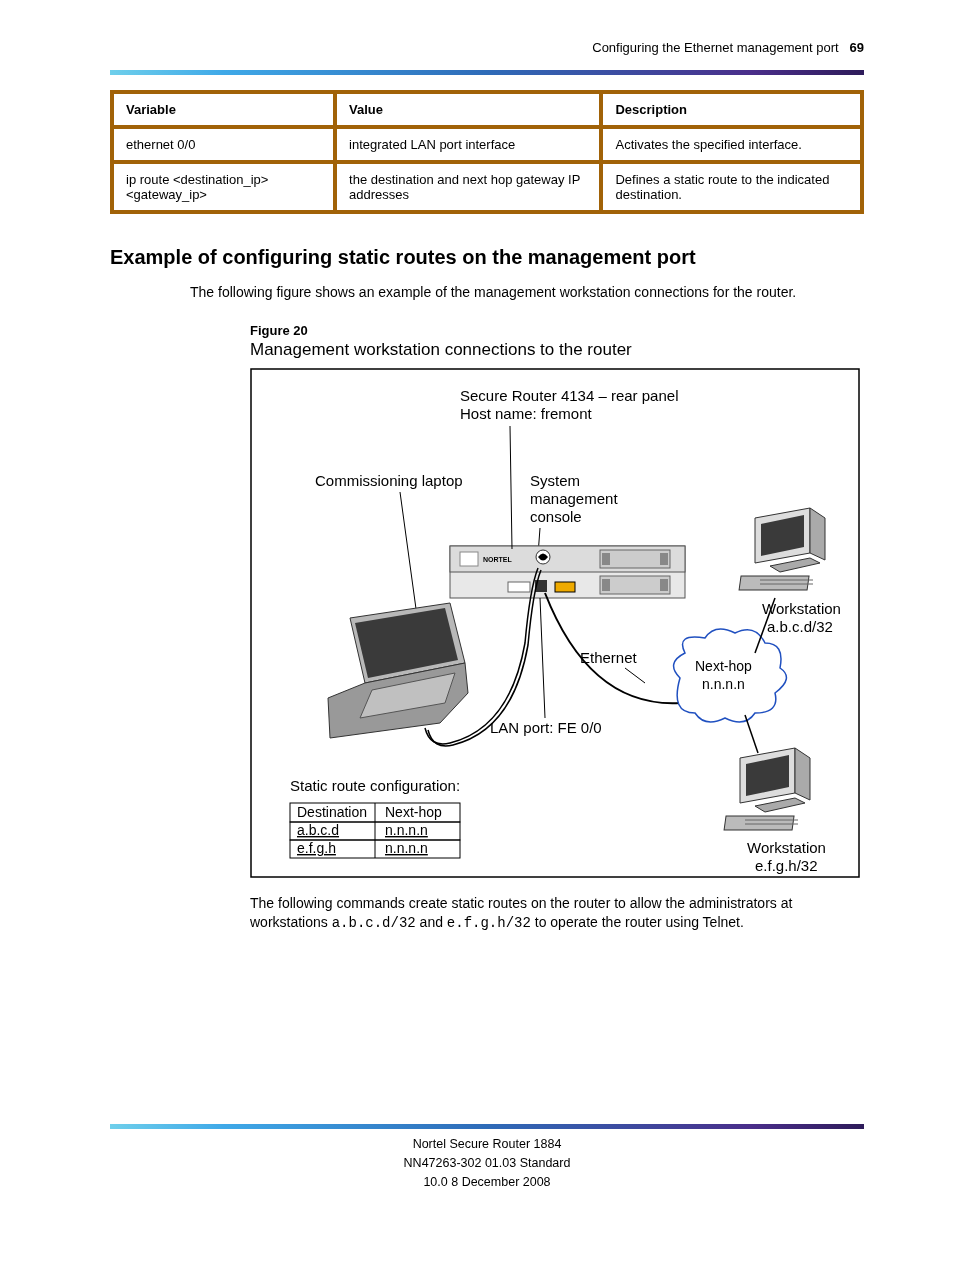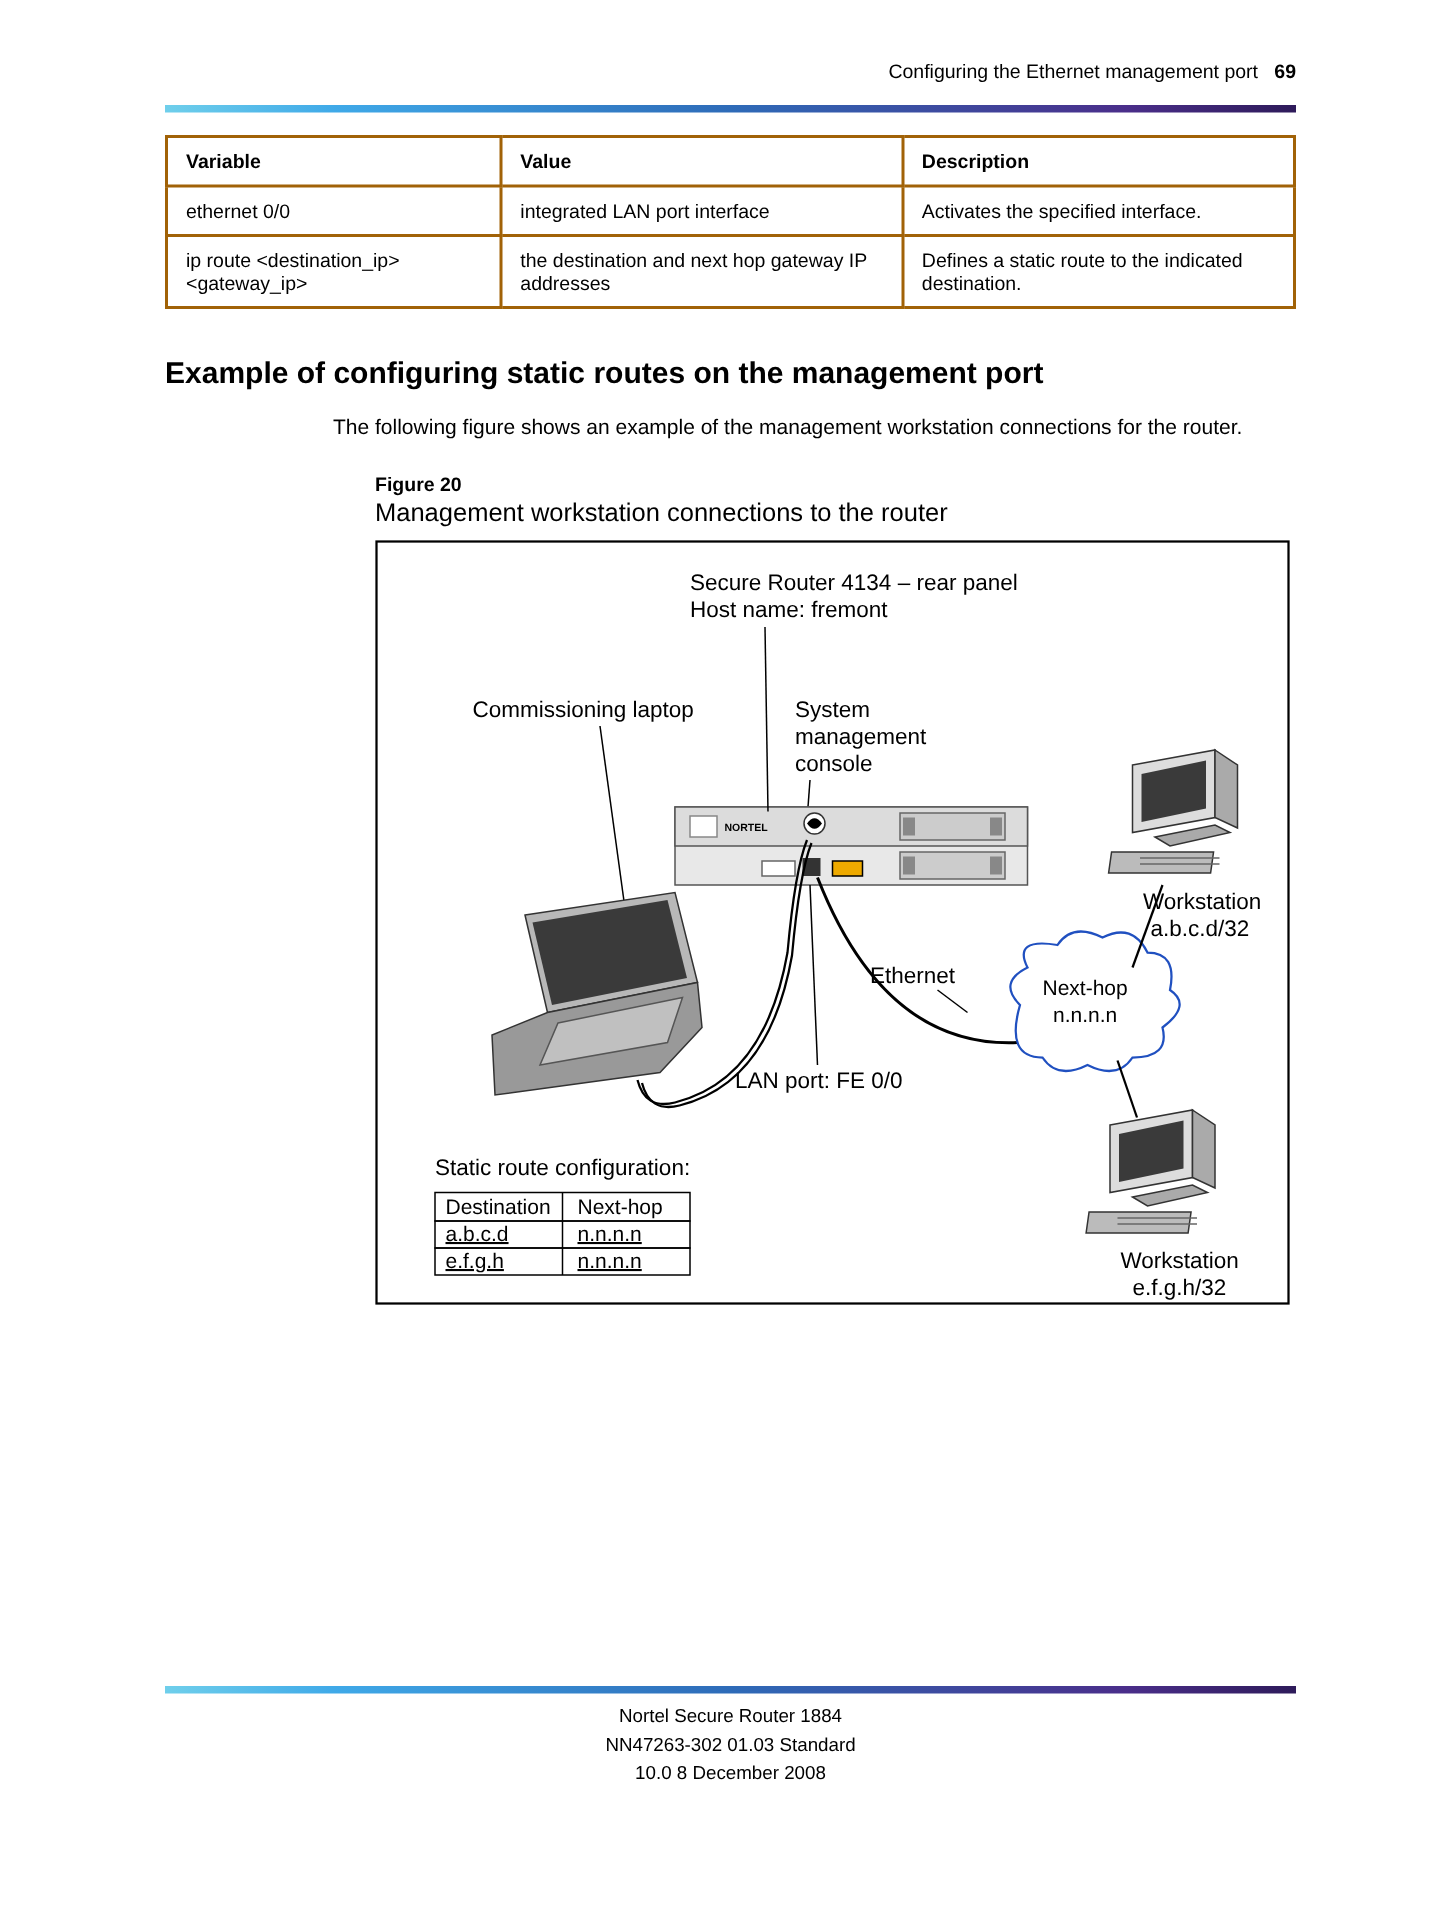--- a/index.html
+++ b/index.html
@@ -23,21 +23,21 @@
       background: linear-gradient(to right, #6FCFEB 0%, #3FA9E8 15%, #2E6BB8 50%, #4A2E8A 85%, #2E1B5A 100%);
     }
     .content { padding: 15px 90px 0 110px; }
     table.data-table {
       width: 100%;
       border-collapse: collapse;
       margin-bottom: 24px;
       font-size: 13px;
     }
     table.data-table th, table.data-table td {
-      border: 2px solid #a16207;
+      border: 4px solid #a16207;
       padding: 8px 12px;
       text-align: left;
       vertical-align: top;
     }
     table.data-table th { font-weight: bold; }
     h2.section-heading {
       font-size: 20px;
       font-weight: bold;
       margin-top: 32px;
       margin-bottom: 14px;
@@ -90,21 +90,21 @@
       </tr>
       <tr>
         <td>ip route &lt;destination_ip&gt; &lt;gateway_ip&gt;</td>
         <td>the destination and next hop gateway IP addresses</td>
         <td>Defines a static route to the indicated destination.</td>
       </tr>
     </tbody>
   </table>
 
   <h2 class="section-heading">Example of configuring static routes on the management port</h2>
-  <p class="body-text" style="margin-left:112px">The following figure shows an example of the management workstation connections for the router.</p>
+  <p class="body-text" style="margin-left:80px">The following figure shows an example of the management workstation connections for the router.</p>
 
   <div class="figure-caption">Figure 20</div>
   <div class="figure-sub">Management workstation connections to the router</div>
 
   <div class="figure-image">
     <svg width="610" height="510" viewBox="0 0 610 510">
 
       <rect x="1" y="1" width="608" height="508" fill="none" stroke="#000" stroke-width="1.5"></rect>
 
       <text x="210" y="33" font-family="Arial" font-size="15">Secure Router 4134 – rear panel</text>
@@ -199,20 +199,23 @@
         <text x="47" y="449" font-family="Arial" font-size="14">Destination</text>
         <text x="135" y="449" font-family="Arial" font-size="14">Next-hop</text>
         <text x="47" y="467" font-family="Arial" font-size="14" text-decoration="underline">a.b.c.d</text>
         <text x="135" y="467" font-family="Arial" font-size="14" text-decoration="underline">n.n.n.n</text>
         <text x="47" y="485" font-family="Arial" font-size="14" text-decoration="underline">e.f.g.h</text>
         <text x="135" y="485" font-family="Arial" font-size="14" text-decoration="underline">n.n.n.n</text>
       </g>
     </svg>
   </div>
 
+  <p class="body-text" style="margin-left:140px; margin-top:16px">
+    <span>The following commands create static routes on the router to allow the administrators at workstations </span><span style="font-family:'Courier New',monospace">a.b.c.d/32</span><span> and </span><span style="font-family:'Courier New',monospace">e.f.g.h/32</span><span> to operate the router using Telnet.</span>
+  </p>
 </div>
 
 <div class="footer-bar"></div>
 <div class="footer-text">
   <div>Nortel Secure Router 1884</div>
   <div><span>NN47263-302</span><span>   01.03 Standard</span></div>
   <div>10.0   8 December 2008</div>
 </div>
 
 </body></html>

